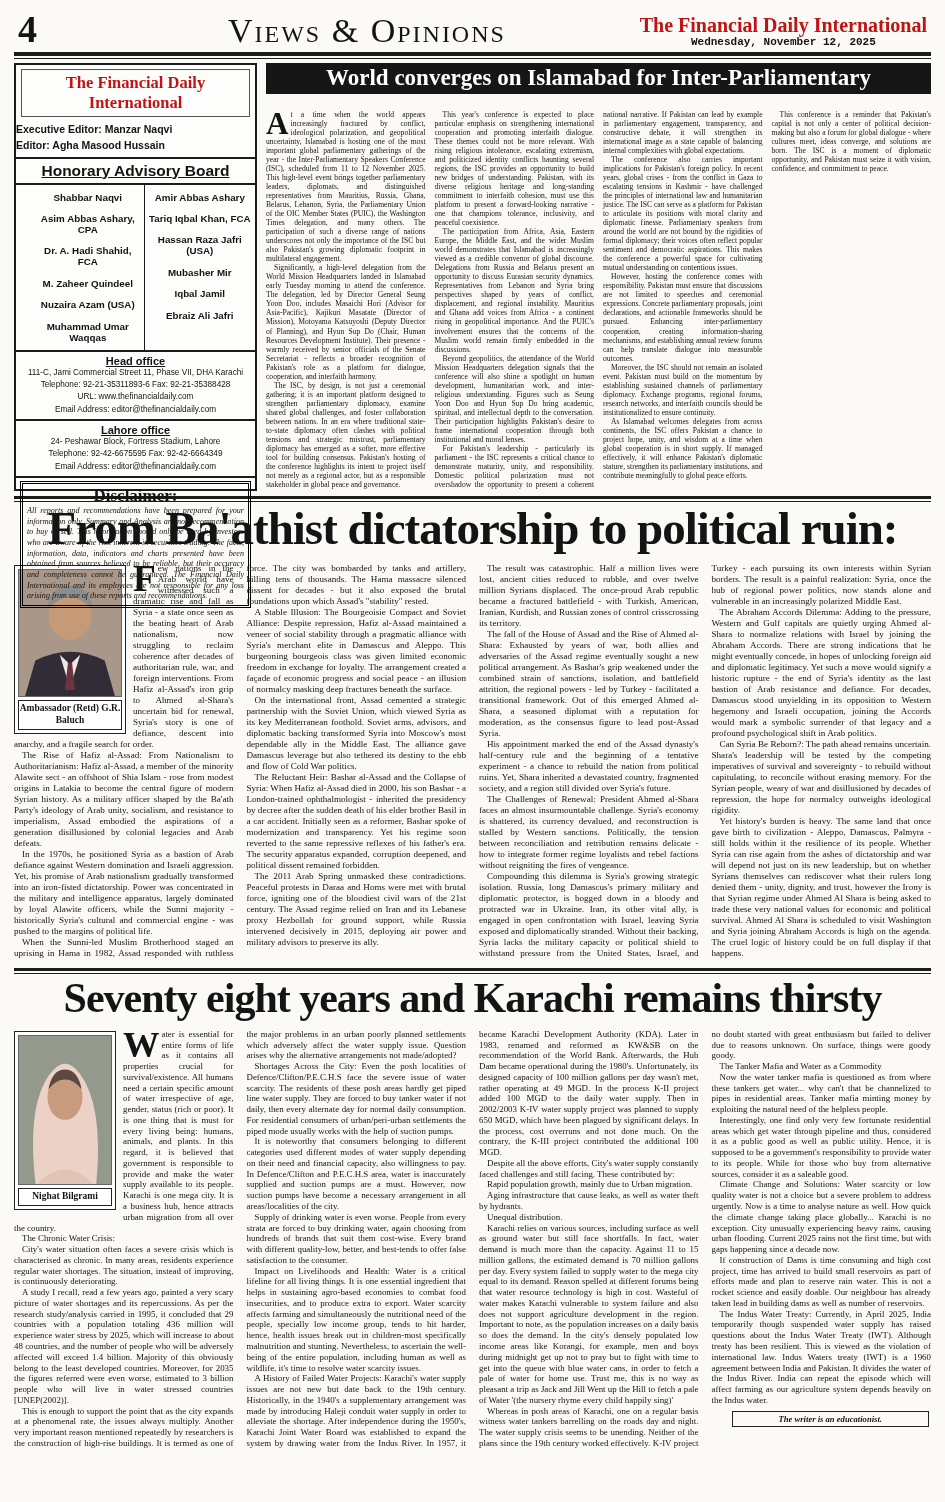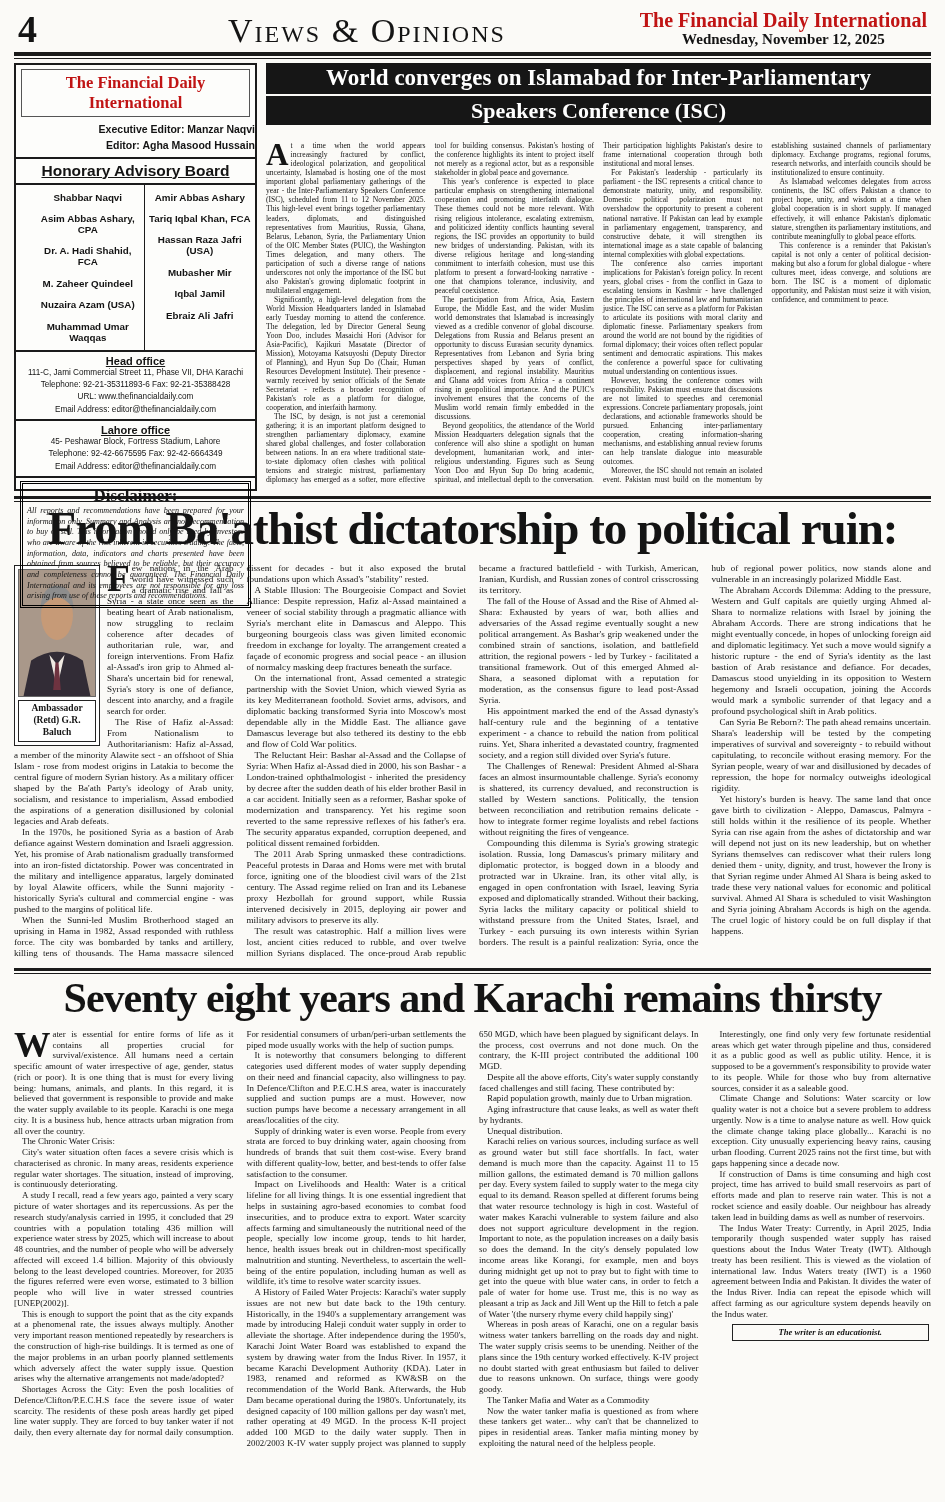--- a/index.html
+++ b/index.html
@@ -7,30 +7,30 @@
   .page { width:945px; height:1502px; background:#fbfaf7; color:#141414; margin:0 auto;
           padding:4px 14px 6px 14px; overflow:hidden; position:relative; }
 
   
   .topbar { display:flex; align-items:flex-end; height:46px; padding:2px 4px; }
   .page-num { font-size:38px; font-weight:bold; line-height:1; width:90px; }
   .section-title { font-variant:small-caps; font-size:34px; letter-spacing:2px; line-height:1;
                    flex:0 0 auto; margin-left:120px; }
   .brand-block { margin-left:auto; text-align:center; }
   .brand-name { color:#c01414; font-weight:bold; font-size:20px; line-height:1.05; }
-  .brand-date { font-family:Liberation Serif, serif; font-weight:bold; font-size:15px; }
+  .brand-date { font-family:Liberation Mono, monospace; font-weight:bold; font-size:11px; }
   .header-rule { border-top:4px solid #1b1b1b; border-bottom:1.5px solid #1b1b1b; height:7px; margin:2px 0 4px; }
 
   
   .top-band { display:flex; gap:9px; height:428px; }
 
   .infobox { flex:0 0 243px; border:2px solid #1b1b1b; background:#fdfdfb; font-family:"Liberation Sans",sans-serif; }
   .mast-title { border:1.5px solid #555; margin:4px 5px; padding:3px 2px; text-align:center;
                 color:#c01414; font-family:"Liberation Serif",serif; font-weight:bold; font-size:16.5px; }
-  .editors { text-align:right; font-weight:bold; font-size:10.5px; line-height:1.55; padding-bottom:3px; border-bottom:2px solid #1b1b1b; }
+  .editors { text-align:left; font-weight:bold; font-size:10.5px; line-height:1.55; padding-bottom:3px; border-bottom:2px solid #1b1b1b; }
   .adv-title { text-align:center; font-weight:bold; font-size:15.5px; text-decoration:underline;
                padding:3px 0; border-bottom:2px solid #1b1b1b; }
   .adv-grid { display:grid; grid-template-columns:1fr 1fr; border-bottom:2px solid #1b1b1b;padding-left:16px; }
   .adv-col { padding:2px 1px; }
   .adv-col + .adv-col { border-left:1.5px solid #1b1b1b; }
   .adv-col div { text-align:center; font-weight:bold; font-size:9.8px; padding:5.2px 1px; }
   .office-title { text-align:center; font-weight:bold; font-size:11px; text-decoration:underline; padding-top:3px; }
   .office-lines div { text-align:center; font-size:8.2px; line-height:1.5; }
   .office-head { border-bottom:2px solid #1b1b1b; padding-bottom:3px; }
   .office-lhr { padding-bottom:3px; border-bottom:2px solid #1b1b1b; }
@@ -53,21 +53,21 @@
 
   .big-head { text-align:center; font-weight:bold; line-height:1.02; letter-spacing:-1px; }
   .syria-head { font-size:47px; margin:3px 0 10px; }
   .karachi-head { font-size:42px; margin:1px 0 9px; }
 
   .syria-body { column-count:4; column-gap:13px; column-fill:auto; height:400px;
                 font-size:9.1px; line-height:1.21; text-align:justify; overflow:hidden; }
   .karachi-body { column-count:4; column-gap:13px; column-fill:auto; height:420px;
                   font-size:8.9px; line-height:1.21; text-align:justify; overflow:hidden; }
 
-  .author-box { float:left; width:86px; margin:2px 7px 3px 0; border:1.5px solid #222; padding:3px; background:#fff; }
+  .author-box { float:left; width:112px; margin:2px 7px 3px 0; border:1.5px solid #222; padding:3px; background:#fff; }
   .author-photo { border:1px solid #666; height:128px; overflow:hidden; }
   .author-photo svg { display:block; width:100%; height:100%; }
   .author-caption { border:1.5px solid #222; margin-top:3px; text-align:center; font-weight:bold;
                     font-size:9.5px; line-height:1.25; padding:2px 0; font-family:"Liberation Serif",serif; }
   .karachi .author-box { width:102px; }
   .karachi .author-photo { height:150px; }
 
   .credit-box { border:1.5px solid #222; margin:5px 2px 0 20px; padding:2px 4px; text-align:center;
                 font-weight:bold; font-style:italic; font-size:8.6px; break-inside:avoid; }
 </style>
@@ -118,35 +118,34 @@
         <div class="office-lines">
             <div>111-C, Jami Commercial Street 11, Phase VII, DHA Karachi</div>
             <div>Telephone: 92-21-35311893-6 Fax: 92-21-35388428</div>
             <div>URL: www.thefinancialdaily.com</div>
             <div>Email Address: editor@thefinancialdaily.com</div>
           </div>
       </div>
       <div class="office-lhr">
         <div class="office-title">Lahore office</div>
         <div class="office-lines">
-            <div>45- Peshawar Block, Fortress Stadium, Lahore</div>
+            <div>24- Peshawar Block, Fortress Stadium, Lahore</div>
             <div>Telephone: 92-42-6675595 Fax: 92-42-6664349</div>
             <div>Email Address: editor@thefinancialdaily.com</div>
           </div>
       </div>
       <div class="disclaimer">
         <div class="disclaimer-title">Disclaimer:</div>
         <div class="disclaimer-text">All reports and recommendations have been prepared for your information only. Summary and Analysis are not recommendation to buy or sell. This information should only be used by investors who are aware of the risk inherent in securities trading. The facts, information, data, indicators and charts presented have been obtained from sources believed to be reliable, but their accuracy and completeness cannot be guaranteed. The Financial Daily International and its employees are not responsible for any loss arising from use of these reports and recommendations.</div>
       </div>
     </aside>
 
     <section class="isc">
       <div class="isc-head">
         <div class="hl">World converges on Islamabad for Inter-Parliamentary</div>
-        <div class="hl">Speakers Conference (ISC)</div>
       </div>
       <div class="isc-body art-body">
           <p class="para">At a time when the world appears increasingly fractured by conflict, ideological polarization, and geopolitical uncertainty, Islamabad is hosting one of the most important global parliamentary gatherings of the year - the Inter-Parliamentary Speakers Conference (ISC), scheduled from 11 to 12 November 2025. This high-level event brings together parliamentary leaders, diplomats, and distinguished representatives from Mauritius, Russia, Ghana, Belarus, Lebanon, Syria, the Parliamentary Union of the OIC Member States (PUIC), the Washington Times delegation, and many others. The participation of such a diverse range of nations underscores not only the importance of the ISC but also Pakistan's growing diplomatic footprint in multilateral engagement.</p>
           <p class="para">Significantly, a high-level delegation from the World Mission Headquarters landed in Islamabad early Tuesday morning to attend the conference. The delegation, led by Director General Seung Yoon Doo, includes Masaichi Hori (Advisor for Asia-Pacific), Kajikuri Masatate (Director of Mission), Motoyama Katsuyoshi (Deputy Director of Planning), and Hyun Sup Do (Chair, Human Resources Development Institute). Their presence - warmly received by senior officials of the Senate Secretariat - reflects a broader recognition of Pakistan's role as a platform for dialogue, cooperation, and interfaith harmony.</p>
           <p class="para">The ISC, by design, is not just a ceremonial gathering; it is an important platform designed to strengthen parliamentary diplomacy, examine shared global challenges, and foster collaboration between nations. In an era where traditional state-to-state diplomacy often clashes with political tensions and strategic mistrust, parliamentary diplomacy has emerged as a softer, more effective tool for building consensus. Pakistan's hosting of the conference highlights its intent to project itself not merely as a regional actor, but as a responsible stakeholder in global peace and governance.</p>
           <p class="para">This year's conference is expected to place particular emphasis on strengthening international cooperation and promoting interfaith dialogue. These themes could not be more relevant. With rising religious intolerance, escalating extremism, and politicized identity conflicts haunting several regions, the ISC provides an opportunity to build new bridges of understanding. Pakistan, with its diverse religious heritage and long-standing commitment to interfaith cohesion, must use this platform to present a forward-looking narrative - one that champions tolerance, inclusivity, and peaceful coexistence.</p>
           <p class="para">The participation from Africa, Asia, Eastern Europe, the Middle East, and the wider Muslim world demonstrates that Islamabad is increasingly viewed as a credible convenor of global discourse. Delegations from Russia and Belarus present an opportunity to discuss Eurasian security dynamics. Representatives from Lebanon and Syria bring perspectives shaped by years of conflict, displacement, and regional instability. Mauritius and Ghana add voices from Africa - a continent rising in geopolitical importance. And the PUIC's involvement ensures that the concerns of the Muslim world remain firmly embedded in the discussions.</p>
           <p class="para">Beyond geopolitics, the attendance of the World Mission Headquarters delegation signals that the conference will also shine a spotlight on human development, humanitarian work, and inter-religious understanding. Figures such as Seung Yoon Doo and Hyun Sup Do bring academic, spiritual, and intellectual depth to the conversation. Their participation highlights Pakistan's desire to frame international cooperation through both institutional and moral lenses.</p>
           <p class="para">For Pakistan's leadership - particularly its parliament - the ISC represents a critical chance to demonstrate maturity, unity, and responsibility. Domestic political polarization must not overshadow the opportunity to present a coherent national narrative. If Pakistan can lead by example in parliamentary engagement, transparency, and constructive debate, it will strengthen its international image as a state capable of balancing internal complexities with global expectations.</p>
           <p class="para">The conference also carries important implications for Pakistan's foreign policy. In recent years, global crises - from the conflict in Gaza to escalating tensions in Kashmir - have challenged the principles of international law and humanitarian justice. The ISC can serve as a platform for Pakistan to articulate its positions with moral clarity and diplomatic finesse. Parliamentary speakers from around the world are not bound by the rigidities of formal diplomacy; their voices often reflect popular sentiment and democratic aspirations. This makes the conference a powerful space for cultivating mutual understanding on contentious issues.</p>
@@ -182,18 +181,30 @@
       <div style="display:contents"><p class="para">Few nations in the Arab world have witnessed such a dramatic rise and fall as Syria - a state once seen as the beating heart of Arab nationalism, now struggling to reclaim coherence after decades of authoritarian rule, war, and foreign interventions. From Hafiz al-Assad's iron grip to Ahmed al-Shara's uncertain bid for renewal, Syria's story is one of defiance, descent into anarchy, and a fragile search for order.</p><p class="para">The Rise of Hafiz al-Assad: From Nationalism to Authoritarianism: Hafiz al-Assad, a member of the minority Alawite sect - an offshoot of Shia Islam - rose from modest origins in Latakia to become the central figure of modern Syrian history. As a military officer shaped by the Ba'ath Party's ideology of Arab unity, socialism, and resistance to imperialism, Assad embodied the aspirations of a generation disillusioned by colonial legacies and Arab defeats.</p><p class="para">In the 1970s, he positioned Syria as a bastion of Arab defiance against Western domination and Israeli aggression. Yet, his promise of Arab nationalism gradually transformed into an iron-fisted dictatorship. Power was concentrated in the military and intelligence apparatus, largely dominated by loyal Alawite officers, while the Sunni majority - historically Syria's cultural and commercial engine - was pushed to the margins of political life.</p><p class="para">When the Sunni-led Muslim Brotherhood staged an uprising in Hama in 1982, Assad responded with ruthless force. The city was bombarded by tanks and artillery, killing tens of thousands. The Hama massacre silenced dissent for decades - but it also exposed the brutal foundations upon which Assad's "stability" rested.</p><p class="para">A Stable Illusion: The Bourgeoisie Compact and Soviet Alliance: Despite repression, Hafiz al-Assad maintained a veneer of social stability through a pragmatic alliance with Syria's merchant elite in Damascus and Aleppo. This burgeoning bourgeois class was given limited economic freedom in exchange for loyalty. The arrangement created a façade of economic progress and social peace - an illusion of normalcy masking deep fractures beneath the surface.</p><p class="para">On the international front, Assad cemented a strategic partnership with the Soviet Union, which viewed Syria as its key Mediterranean foothold. Soviet arms, advisors, and diplomatic backing transformed Syria into Moscow's most dependable ally in the Middle East. The alliance gave Damascus leverage but also tethered its destiny to the ebb and flow of Cold War politics.</p><p class="para">The Reluctant Heir: Bashar al-Assad and the Collapse of Syria: When Hafiz al-Assad died in 2000, his son Bashar - a London-trained ophthalmologist - inherited the presidency by decree after the sudden death of his elder brother Basil in a car accident. Initially seen as a reformer, Bashar spoke of modernization and transparency. Yet his regime soon reverted to the same repressive reflexes of his father's era. The security apparatus expanded, corruption deepened, and political dissent remained forbidden.</p><p class="para">The 2011 Arab Spring unmasked these contradictions. Peaceful protests in Daraa and Homs were met with brutal force, igniting one of the bloodiest civil wars of the 21st century. The Assad regime relied on Iran and its Lebanese proxy Hezbollah for ground support, while Russia intervened decisively in 2015, deploying air power and military advisors to preserve its ally.</p><p class="para">The result was catastrophic. Half a million lives were lost, ancient cities reduced to rubble, and over twelve million Syrians displaced. The once-proud Arab republic became a fractured battlefield - with Turkish, American, Iranian, Kurdish, and Russian zones of control crisscrossing its territory.</p><p class="para">The fall of the House of Assad and the Rise of Ahmed al-Shara: Exhausted by years of war, both allies and adversaries of the Assad regime eventually sought a new political arrangement. As Bashar's grip weakened under the combined strain of sanctions, isolation, and battlefield attrition, the regional powers - led by Turkey - facilitated a transitional framework. Out of this emerged Ahmed al-Shara, a seasoned diplomat with a reputation for moderation, as the consensus figure to lead post-Assad Syria.</p><p class="para">His appointment marked the end of the Assad dynasty's half-century rule and the beginning of a tentative experiment - a chance to rebuild the nation from political ruins. Yet, Shara inherited a devastated country, fragmented society, and a region still divided over Syria's future.</p><p class="para">The Challenges of Renewal: President Ahmed al-Shara faces an almost insurmountable challenge. Syria's economy is shattered, its currency devalued, and reconstruction is stalled by Western sanctions. Politically, the tension between reconciliation and retribution remains delicate - how to integrate former regime loyalists and rebel factions without reigniting the fires of vengeance.</p><p class="para">Compounding this dilemma is Syria's growing strategic isolation. Russia, long Damascus's primary military and diplomatic protector, is bogged down in a bloody and protracted war in Ukraine. Iran, its other vital ally, is engaged in open confrontation with Israel, leaving Syria exposed and diplomatically stranded. Without their backing, Syria lacks the military capacity or political shield to withstand pressure from the United States, Israel, and Turkey - each pursuing its own interests within Syrian borders. The result is a painful realization: Syria, once the hub of regional power politics, now stands alone and vulnerable in an increasingly polarized Middle East.</p><p class="para">The Abraham Accords Dilemma: Adding to the pressure, Western and Gulf capitals are quietly urging Ahmed al-Shara to normalize relations with Israel by joining the Abraham Accords. There are strong indications that he might eventually concede, in hopes of unlocking foreign aid and diplomatic legitimacy. Yet such a move would signify a historic rupture - the end of Syria's identity as the last bastion of Arab resistance and defiance. For decades, Damascus stood unyielding in its opposition to Western hegemony and Israeli occupation, joining the Accords would mark a symbolic surrender of that legacy and a profound psychological shift in Arab politics.</p><p class="para">Can Syria Be Reborn?: The path ahead remains uncertain. Shara's leadership will be tested by the competing imperatives of survival and sovereignty - to rebuild without capitulating, to reconcile without erasing memory. For the Syrian people, weary of war and disillusioned by decades of repression, the hope for normalcy outweighs ideological rigidity.</p><p class="para">Yet history's burden is heavy. The same land that once gave birth to civilization - Aleppo, Damascus, Palmyra - still holds within it the resilience of its people. Whether Syria can rise again from the ashes of dictatorship and war will depend not just on its new leadership, but on whether Syrians themselves can rediscover what their rulers long denied them - unity, dignity, and trust, however the Irony is that Syrian regime under Ahmed Al Shara is being asked to trade these very national values for economic and political survival. Ahmed Al Shara is scheduled to visit Washington and Syria joining Abraham Accords is high on the agenda. The cruel logic of history could be on full display if that happens.</p></div>
       
     </div>
   </section>
 
   <div class="rule-double"></div>
 
   <section class="karachi">
     <div class="big-head karachi-head">Seventy eight years and Karachi remains thirsty</div>
     <div class="karachi-body art-body">
+      <div class="author-box">
+        <div class="author-photo">
+          <svg viewBox="0 0 100 150" preserveAspectRatio="none" aria-hidden="true">
+            <rect width="100" height="150" fill="#93998d"></rect>
+            <path d="M18 150 Q8 70 34 38 Q50 18 66 38 Q92 70 84 150 Z" fill="#ecd2c6"></path>
+            <ellipse cx="50" cy="62" rx="19" ry="23" fill="#c79b7e"></ellipse>
+            <path d="M32 54 Q36 34 50 34 Q64 34 68 54 Q60 44 50 44 Q40 44 32 54 Z" fill="#5c4a40"></path>
+            <path d="M20 150 Q50 120 80 150 Z" fill="#e3c3b6"></path>
+          </svg>
+        </div>
+        <div class="author-caption">Nighat Bilgrami</div>
+      </div>
       <div style="display:contents"><p class="para">Water is essential for entire forms of life as it contains all properties crucial for survival/existence. All humans need a certain specific amount of water irrespective of age, gender, status (rich or poor). It is one thing that is must for every living being: humans, animals, and plants. In this regard, it is believed that government is responsible to provide and make the water supply available to its people. Karachi is one mega city. It is a business hub, hence attracts urban migration from all over the country.</p><p class="para">The Chronic Water Crisis:</p><p class="para">City's water situation often faces a severe crisis which is characterised as chronic. In many areas, residents experience regular water shortages. The situation, instead of improving, is continuously deteriorating.</p><p class="para">A study I recall, read a few years ago, painted a very scary picture of water shortages and its repercussions. As per the research study/analysis carried in 1995, it concluded that 29 countries with a population totaling 436 million will experience water stress by 2025, which will increase to about 48 countries, and the number of people who will be adversely affected will exceed 1.4 billion. Majority of this obviously belong to the least developed countries. Moreover, for 2035 the figures referred were even worse, estimated to 3 billion people who will live in water stressed countries [UNEP(2002)].</p><p class="para">This is enough to support the point that as the city expands at a phenomenal rate, the issues always multiply. Another very important reason mentioned repeatedly by researchers is the construction of high-rise buildings. It is termed as one of the major problems in an urban poorly planned settlements which adversely affect the water supply issue. Question arises why the alternative arrangements not made/adopted?</p><p class="para">Shortages Across the City: Even the posh localities of Defence/Clifton/P.E.C.H.S face the severe issue of water scarcity. The residents of these posh areas hardly get piped line water supply. They are forced to buy tanker water if not daily, then every alternate day for normal daily consumption. For residential consumers of urban/peri-urban settlements the piped mode usually works with the help of suction pumps.</p><p class="para">It is noteworthy that consumers belonging to different categories used different modes of water supply depending on their need and financial capacity, also willingness to pay. In Defence/Clifton and P.E.C.H.S area, water is inaccurately supplied and suction pumps are a must. However, now suction pumps have become a necessary arrangement in all areas/localities of the city.</p><p class="para">Supply of drinking water is even worse. People from every strata are forced to buy drinking water, again choosing from hundreds of brands that suit them cost-wise. Every brand with different quality-low, better, and best-tends to offer false satisfaction to the consumer.</p><p class="para">Impact on Livelihoods and Health: Water is a critical lifeline for all living things. It is one essential ingredient that helps in sustaining agro-based economies to combat food insecurities, and to produce extra to export. Water scarcity affects farming and simultaneously the nutritional need of the people, specially low income group, tends to hit harder, hence, health issues break out in children-most specifically malnutrition and stunting. Nevertheless, to ascertain the well-being of the entire population, including human as well as wildlife, it's time to resolve water scarcity issues.</p><p class="para">A History of Failed Water Projects: Karachi's water supply issues are not new but date back to the 19th century. Historically, in the 1940's a supplementary arrangement was made by introducing Haleji conduit water supply in order to alleviate the shortage. After independence during the 1950's, Karachi Joint Water Board was established to expand the system by drawing water from the Indus River. In 1957, it became Karachi Development Authority (KDA). Later in 1983, renamed and reformed as KW&amp;SB on the recommendation of the World Bank. Afterwards, the Hub Dam became operational during the 1980's. Unfortunately, its designed capacity of 100 million gallons per day wasn't met, rather operating at 49 MGD. In the process K-II project added 100 MGD to the daily water supply. Then in 2002/2003 K-IV water supply project was planned to supply 650 MGD, which have been plagued by significant delays. In the process, cost overruns and not done much. On the contrary, the K-III project contributed the additional 100 MGD.</p><p class="para">Despite all the above efforts, City's water supply constantly faced challenges and still facing. These contributed by:</p><p class="para">Rapid population growth, mainly due to Urban migration.</p><p class="para">Aging infrastructure that cause leaks, as well as water theft by hydrants.</p><p class="para">Unequal distribution.</p><p class="para">Karachi relies on various sources, including surface as well as ground water but still face shortfalls. In fact, water demand is much more than the capacity. Against 11 to 15 million gallons, the estimated demand is 70 million gallons per day. Every system failed to supply water to the mega city equal to its demand. Reason spelled at different forums being that water resource technology is high in cost. Wasteful of water makes Karachi vulnerable to system failure and also does not support agriculture development in the region. Important to note, as the population increases on a daily basis so does the demand. In the city's densely populated low income areas like Korangi, for example, men and boys during midnight get up not to pray but to fight with time to get into the queue with blue water cans, in order to fetch a pale of water for home use. Trust me, this is no way as pleasant a trip as Jack and Jill Went up the Hill to fetch a pale of Water '(the nursery rhyme every child happily sing)'</p><p class="para">Whereas in posh areas of Karachi, one on a regular basis witness water tankers barrelling on the roads day and night. The water supply crisis seems to be unending. Neither of the plans since the 19th century worked effectively. K-IV project no doubt started with great enthusiasm but failed to deliver due to reasons unknown. On surface, things were goody goody.</p><p class="para">The Tanker Mafia and Water as a Commodity</p><p class="para">Now the water tanker mafia is questioned as from where these tankers get water... why can't that be channelized to pipes in residential areas. Tanker mafia minting money by exploiting the natural need of the helpless people.</p><p class="para">Interestingly, one find only very few fortunate residential areas which get water through pipeline and thus, considered it as a public good as well as public utility. Hence, it is supposed to be a government's responsibility to provide water to its people. While for those who buy from alternative sources, consider it as a saleable good.</p><p class="para">Climate Change and Solutions: Water scarcity or low quality water is not a choice but a severe problem to address urgently. Now is a time to analyse nature as well. How quick the climate change taking place globally... Karachi is no exception. City unusually experiencing heavy rains, causing urban flooding. Current 2025 rains not the first time, but with gaps happening since a decade now.</p><p class="para">If construction of Dams is time consuming and high cost project, time has arrived to build small reservoirs as part of efforts made and plan to reserve rain water. This is not a rocket science and easily doable. Our neighbour has already taken lead in building dams as well as number of reservoirs.</p><p class="para">The Indus Water Treaty: Currently, in April 2025, India temporarily though suspended water supply has raised questions about the Indus Water Treaty (IWT). Although treaty has been resilient. This is viewed as the violation of international law. Indus Waters treaty (IWT) is a 1960 agreement between India and Pakistan. It divides the water of the Indus River. India can repeat the episode which will affect farming as our agriculture system depends heavily on the Indus water.</p></div>
       <div class="credit-box">The writer is an educationist.</div>
     </div>
   </section>
 
 </div>
 
 </body></html>

